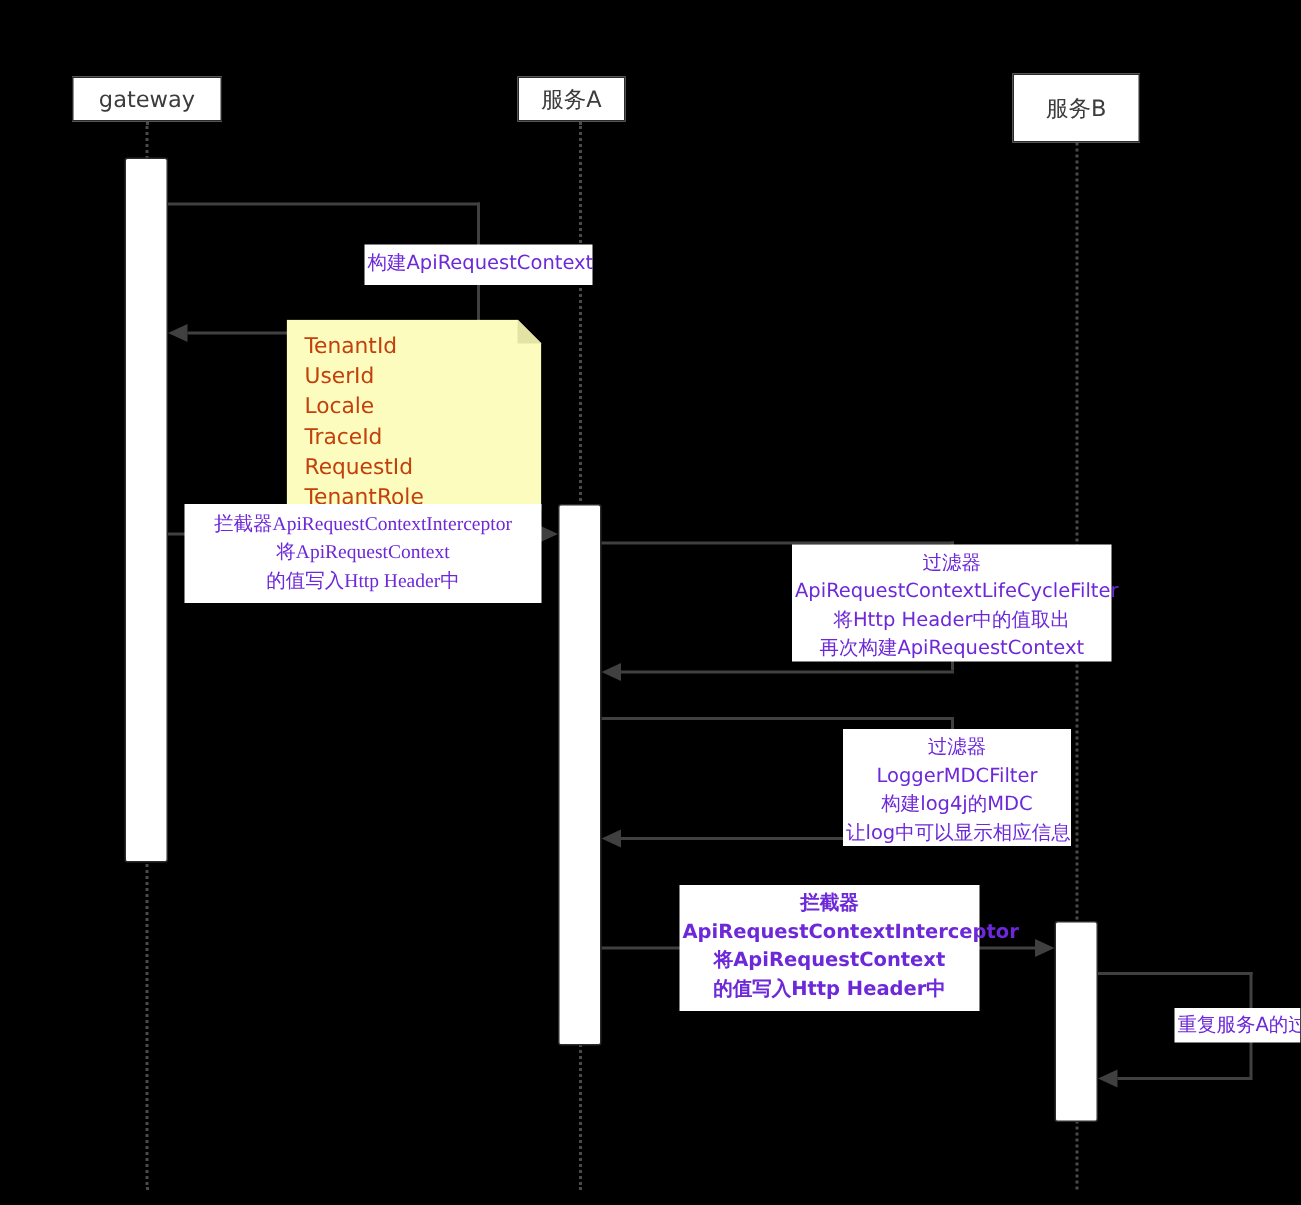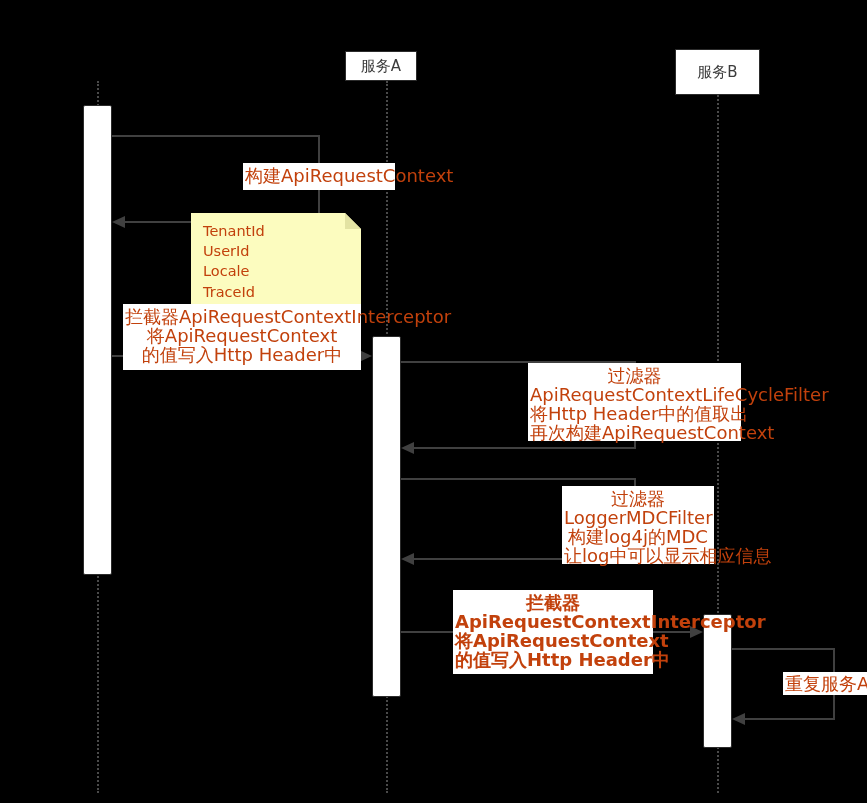--- a/index.html
+++ b/index.html
@@ -77,22 +77,22 @@
     border-top: 6px solid transparent;
     border-bottom: 6px solid transparent;
     border-left: 13px solid #404040;
     z-index: 11;
   }
   
   .msg-label {
     position: absolute;
     box-sizing: border-box;
     background: #ffffff;
-    color: #c2410c;
-    font-size: 18px;
+    color: #6d28d9;
+    font-size: 13px;
     line-height: 19px;
     text-align: center;
     white-space: pre;
     padding: 3px 2px;
     z-index: 30;
   }
   .msg-label.tight {
     padding: 2px 2px;
   }
   
@@ -120,20 +120,23 @@
 </style>
 </head>
 <body>
 
 <div id="diagram-root">
 
   <div class="lifeline" style="left:97px; top:81px; height:712px;"></div>
   <div class="lifeline" style="left:386px; top:81px; height:712px;"></div>
   <div class="lifeline" style="left:717px; top:79px; height:714px;"></div>
 
+  <div class="participant-box" style="left:48px; top:51px; width:100px; height:30px;">
+    <span>gateway</span>
+  </div>
   <div class="participant-box" style="left:345px; top:51px; width:72px; height:30px;">
     <span>服务A</span>
   </div>
   <div class="participant-box" style="left:675px; top:49px; width:85px; height:46px;">
     <span>服务B</span>
   </div>
 
   <div class="activation" style="left:83px; top:105px; width:29px; height:470px;"></div>
   <div class="activation" style="left:372px; top:336px; width:29px; height:361px;"></div>
   <div class="activation" style="left:703px; top:614px; width:29px; height:134px;"></div>
@@ -147,21 +150,21 @@
   <div class="note" style="left:191px; top:213px; width:170px; height:127px;">TenantId
 UserId
 Locale
 TraceId
 RequestId
 TenantRole</div>
   <div class="note-fold" style="left:345px; top:213px;"></div>
 
   <div class="hline" style="left:112px; top:355px; width:248px;"></div>
   <div class="arrow-right" style="left:359px; top:350px;"></div>
-  <div class="msg-label" style="left:123px; top:304px; width:238px; height:66px;">拦截器ApiRequestContextInterceptor
+  <div class="msg-label" style="left:123px; top:336px; width:238px; height:66px;font-family:Liberation Serif, serif;">拦截器ApiRequestContextInterceptor
 将ApiRequestContext
 的值写入Http Header中</div>
 
   <div class="hline" style="left:401px; top:361px; width:235px;"></div>
   <div class="vline" style="left:634px; top:361px; height:86px;"></div>
   <div class="hline" style="left:414px; top:447px; width:222px;"></div>
   <div class="arrow-left" style="left:401px; top:442px;"></div>
   <div class="msg-label" style="left:528px; top:363px; width:213px; height:78px;">过滤器
 ApiRequestContextLifeCycleFilter
 将Http Header中的值取出

